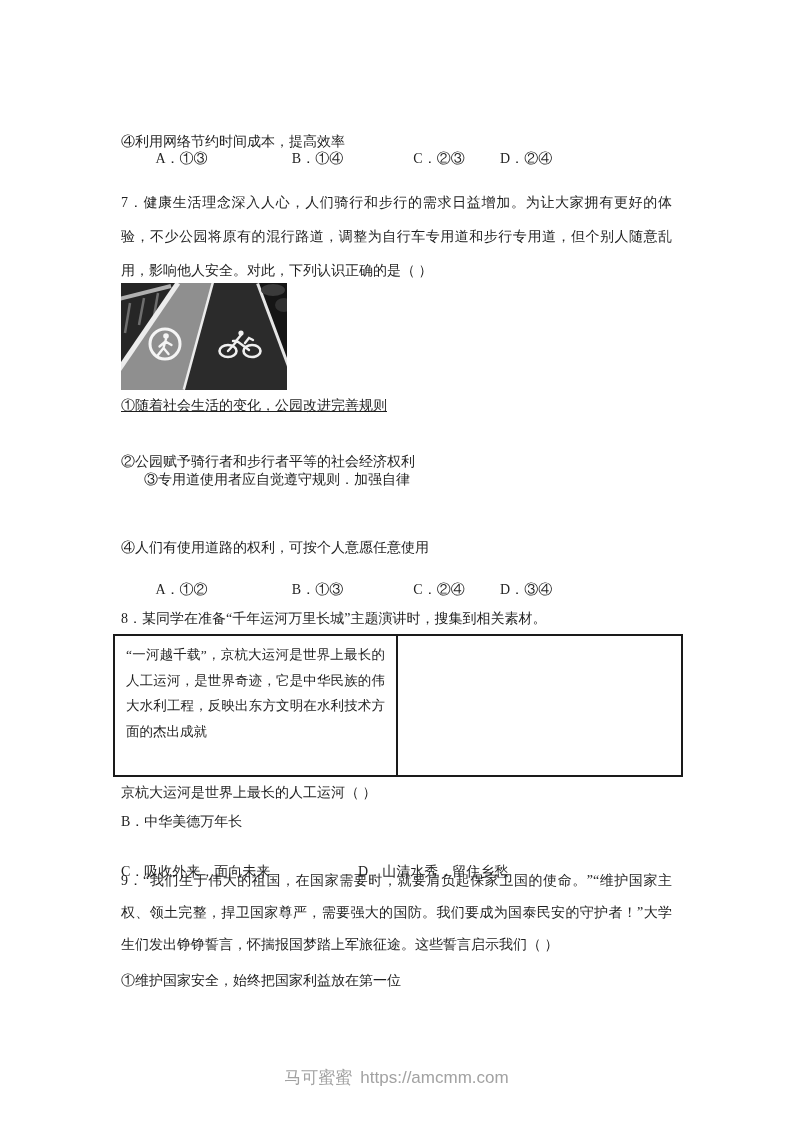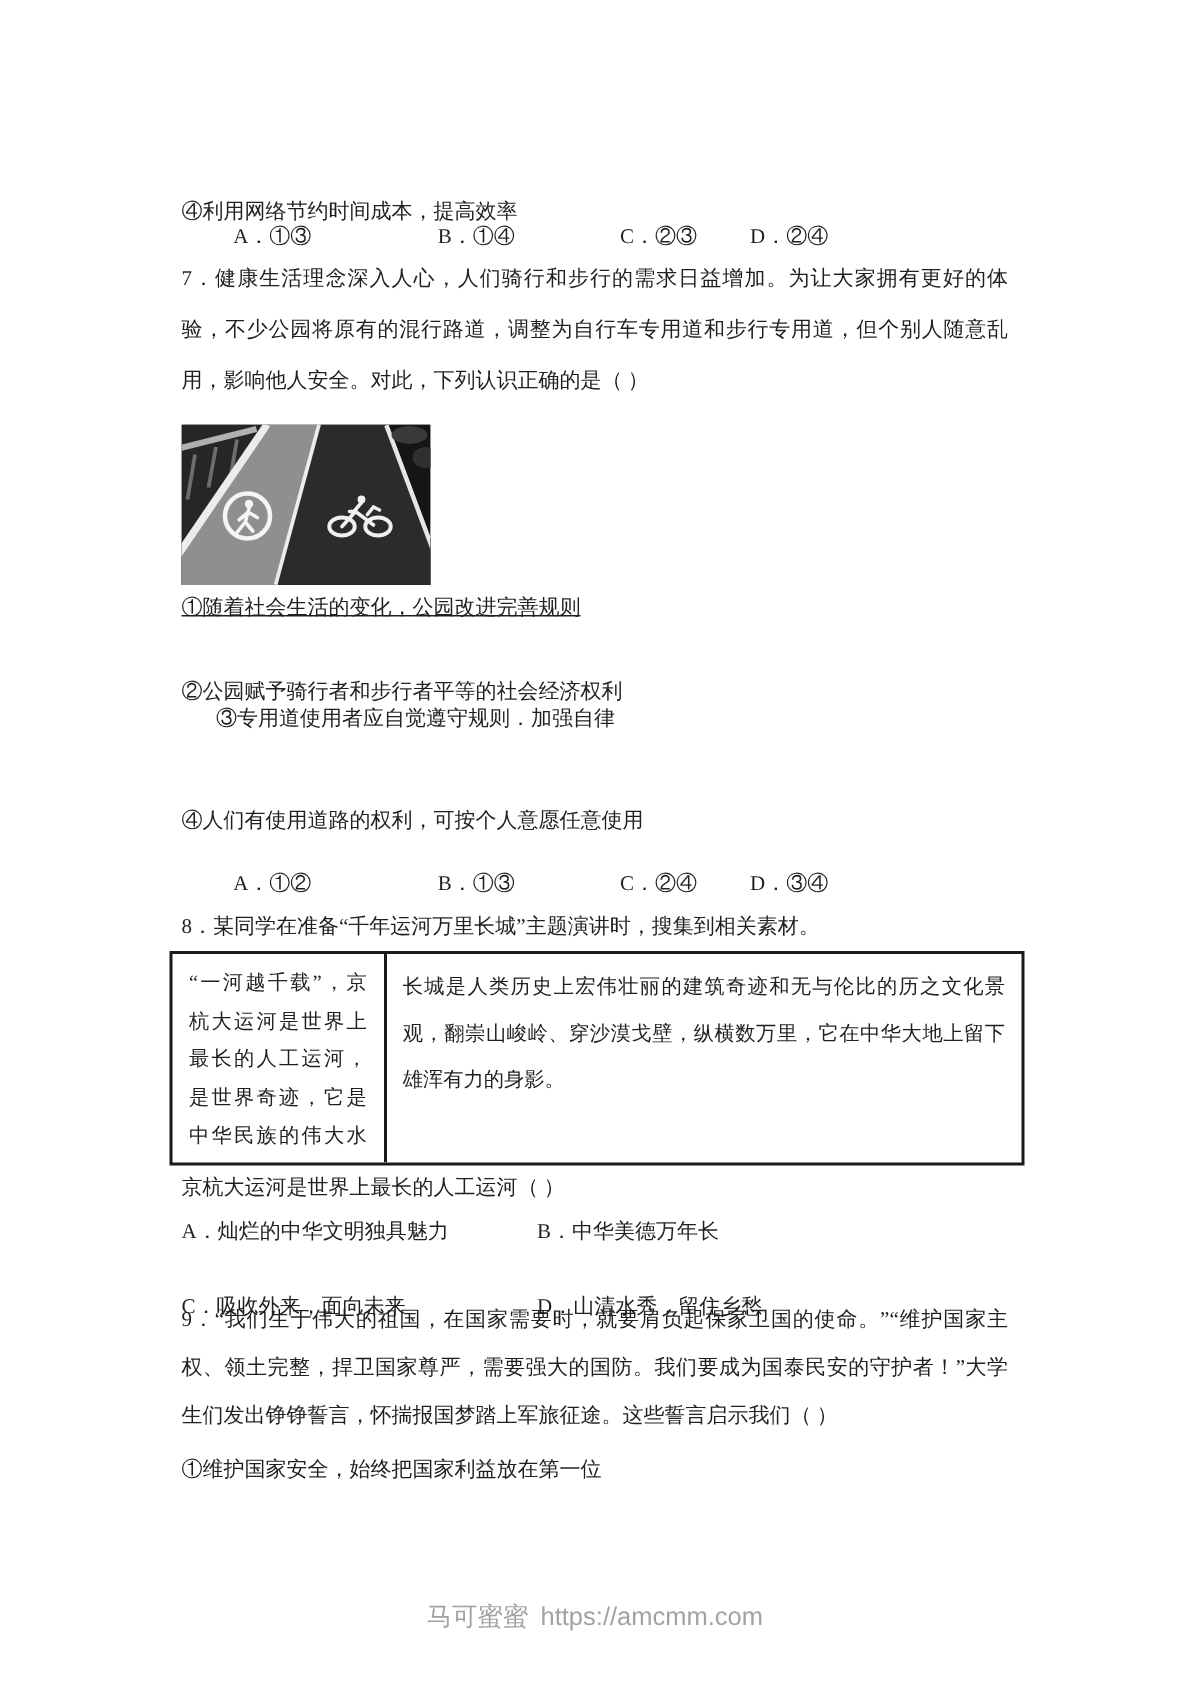--- a/index.html
+++ b/index.html
@@ -9,21 +9,21 @@
     background: #ffffff;
     position: relative;
     overflow: hidden;
     font-family: "Liberation Serif", "DejaVu Serif", serif;
     color: var(--text-color, #1f1f1f);
   }
   .content { position: absolute; left: 121px; top: 0; width: 551px; }
   .abs { position: absolute; left: 0; }
   .line14 { font-size: 14px; line-height: 19px; white-space: nowrap; }
   .stem { font-size: 14px; text-align: justify; width: 551px; }
-  #q7-stem { top: 170px; line-height: 34px; }
+  #q7-stem { top: 186px; line-height: 34px; }
   #q9-stem { top: 865px; line-height: 32px; }
   #q6-item4 { top: 88px; margin-top: 44px; }
   #q6-choices { top: 149px; }
   #q7-item-1 { top: 396px; text-decoration: underline; }
   #q7-item-2 { top: 452px; }
   #q7-item-3 { top: 470px; margin-left: 23px; }
   #q7-item-4 { top: 538px; }
   #q7-choices { top: 580px; }
   #q8-stem { top: 609px; }
   #q8-question { top: 783px; }
@@ -120,27 +120,25 @@
     <div class="choice"><span>A．</span><span>①②</span></div>
     <div class="choice"><span>B．</span><span>①③</span></div>
     <div class="choice"><span>C．</span><span>②④</span></div>
     <div class="choice"><span>D．</span><span>③④</span></div>
   </div>
 
   <div class="abs line14" id="q8-stem">8．某同学在准备“千年运河万里长城”主题演讲时，搜集到相关素材。</div>
 
   <div class="mtable">
     <div class="cell cell-left">“一河越千载”，京杭大运河是世界上最长的人工运河，是世界奇迹，它是中华民族的伟大水利工程，反映出东方文明在水利技术方面的杰出成就</div>
-    <div class="cell cell-right">长城是人类历史上宏伟壮丽的建筑奇迹和无与伦比的历之文化景观，翻崇山峻岭、穿沙漠戈壁，纵横数万里，它在中华大地上留下雄浑有力的身影。</div>
   </div>
 
   <div class="abs line14" id="q8-question">京杭大运河是世界上最长的人工运河（  ）</div>
 
   <div class="abs row2" id="q8-choices-row1">
-    <div class="choice"><span>A．</span><span>灿烂的中华文明独具魅力</span></div>
     <div class="choice"><span>B．</span><span>中华美德万年长</span></div>
   </div>
   <div class="abs row2" id="q8-choices-row2">
     <div class="choice"><span>C．</span><span>吸收外来，面向未来</span></div>
     <div class="choice"><span>D．</span><span>山清水秀，留住乡愁</span></div>
   </div>
 
   <div class="abs stem" id="q9-stem">9．“我们生于伟大的祖国，在国家需要时，就要肩负起保家卫国的使命。”“维护国家主权、领土完整，捍卫国家尊严，需要强大的国防。我们要成为国泰民安的守护者！”大学生们发出铮铮誓言，怀揣报国梦踏上军旅征途。这些誓言启示我们（  ）</div>
   <div class="abs line14" id="q9-item-1">①维护国家安全，始终把国家利益放在第一位</div>
 

